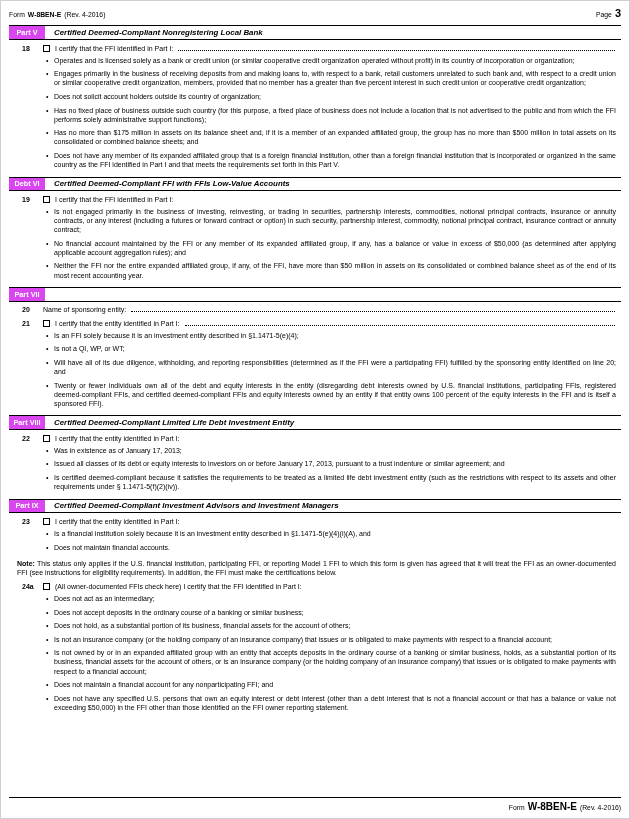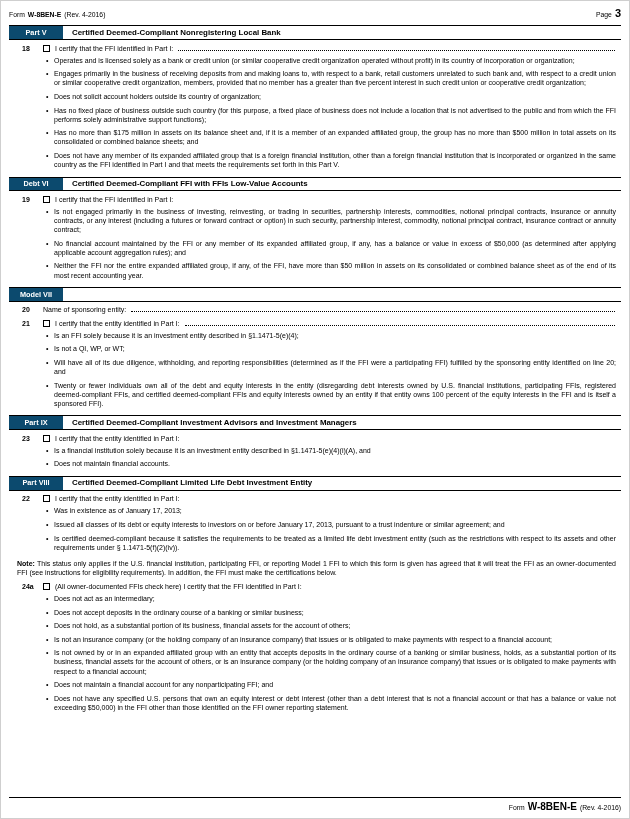--- a/index.html
+++ b/index.html
@@ -17,24 +17,24 @@
   .hdr-left .form-name { font-weight: bold; }
   .hdr-right { display: flex; align-items: baseline; gap: 3px; font-size: 6.8px; }
   .hdr-right .page-num { font-weight: bold; font-size: 11px; }
 
   
   .part-head {
     display: flex; align-items: stretch; margin-top: 3px;
     border-top: 1px solid #000; border-bottom: 1px solid #000;
   }
   .part-label {
-    background: #0c4a6e; color: #fff; font-weight: bold; font-size: 7.3px;
-    width: 54px; flex: 0 0 auto; text-align: center; padding: 1.5px 2px;
-  }
-  .part-title { font-weight: bold; font-size: 7.9px; padding: 1.5px 0 1px 9px; }
+    background: #d946ef; color: #fff; font-weight: bold; font-size: 7.3px;
+    width: 36px; flex: 0 0 auto; text-align: center; padding: 1.5px 2px;
+  }
+  .part-title { font-weight: bold; font-size: 7.9px; padding: 1.5px 0 1px 9px; font-style: italic; }
 
   
   .cert-row { display: flex; align-items: center; padding: 3.5px 4px 1px 13px; }
   .line-no { font-weight: bold; width: 21px; flex: 0 0 auto; }
   .checkbox {
     width: 7px; height: 7px; border: 1px solid #000; background: #fff;
     flex: 0 0 auto; margin-right: 5px; display: inline-block; cursor: pointer;
   }
   .cert-text { white-space: nowrap; padding-right: 3px; }
   .leader { flex: 1 1 auto; border-bottom: 1px dotted #000; align-self: flex-end; margin: 0 2px 2px 2px; height: 2px; }
@@ -107,21 +107,21 @@
     <ul class="bullets">
 
     <li class="bullet">Is not engaged primarily in the business of investing, reinvesting, or trading in securities, partnership interests, commodities, notional principal contracts, insurance or annuity contracts, or any interest (including a futures or forward contract or option) in such security, partnership interest, commodity, notional principal contract, insurance contract or annuity contract;</li>
         <li class="bullet">No financial account maintained by the FFI or any member of its expanded affiliated group, if any, has a balance or value in excess of $50,000 (as determined after applying applicable account aggregation rules); and</li>
         <li class="bullet">Neither the FFI nor the entire expanded affiliated group, if any, of the FFI, have more than $50 million in assets on its consolidated or combined balance sheet as of the end of its most recent accounting year.</li>
       </ul>
   </section>
 
   <section>
     <div class="part-head">
-      <span class="part-label">Model VII</span>
+      <span class="part-label">Part VII</span>
     </div>
     <div class="cert-row">
       <span class="line-no">20</span>
       <span class="cert-text">Name of sponsoring entity:</span>
       <span class="leader"></span>
     </div>
     <div class="cert-row">
       <span class="line-no">21</span>
       <span class="checkbox"></span>
       <span class="cert-text">I certify that the entity identified in Part I:</span>
@@ -131,50 +131,50 @@
 
     <li class="bullet">Is an FFI solely because it is an investment entity described in §1.1471-5(e)(4);</li>
         <li class="bullet">Is not a QI, WP, or WT;</li>
         <li class="bullet">Will have all of its due diligence, withholding, and reporting responsibilities (determined as if the FFI were a participating FFI) fulfilled by the sponsoring entity identified on line 20; and</li>
         <li class="bullet">Twenty or fewer individuals own all of the debt and equity interests in the entity (disregarding debt interests owned by U.S. financial institutions, participating FFIs, registered deemed-compliant FFIs, and certified deemed-compliant FFIs and equity interests owned by an entity if that entity owns 100 percent of the equity interests in the FFI and is itself a sponsored FFI).</li>
       </ul>
   </section>
 
   <section>
     <div class="part-head">
-      <span class="part-label">Part IX</span>
-      <span class="part-title">Certified Deemed-Compliant Investment Advisors and Investment Managers</span>
-    </div>
-    <div class="cert-row">
-      <span class="line-no">23</span>
-      <span class="checkbox"></span>
-      <span class="cert-text">I certify that the entity identified in Part I:</span>
-    </div>
-    <ul class="bullets">
-
-    <li class="bullet">Is a financial institution solely because it is an investment entity described in §1.1471-5(e)(4)(i)(A), and</li>
-        <li class="bullet">Does not maintain financial accounts.</li>
-      </ul>
-  </section>
-
-  <section>
-    <div class="part-head">
       <span class="part-label">Part VIII</span>
       <span class="part-title">Certified Deemed-Compliant Limited Life Debt Investment Entity</span>
     </div>
     <div class="cert-row">
       <span class="line-no">22</span>
       <span class="checkbox"></span>
       <span class="cert-text">I certify that the entity identified in Part I:</span>
     </div>
     <ul class="bullets">
 
     <li class="bullet">Was in existence as of January 17, 2013;</li>
         <li class="bullet">Issued all classes of its debt or equity interests to investors on or before January 17, 2013, pursuant to a trust indenture or similar agreement; and</li>
         <li class="bullet">Is certified deemed-compliant because it satisfies the requirements to be treated as a limited life debt investment entity (such as the restrictions with respect to its assets and other requirements under § 1.1471-5(f)(2)(iv)).</li>
+      </ul>
+  </section>
+
+  <section>
+    <div class="part-head">
+      <span class="part-label">Part IX</span>
+      <span class="part-title">Certified Deemed-Compliant Investment Advisors and Investment Managers</span>
+    </div>
+    <div class="cert-row">
+      <span class="line-no">23</span>
+      <span class="checkbox"></span>
+      <span class="cert-text">I certify that the entity identified in Part I:</span>
+    </div>
+    <ul class="bullets">
+
+    <li class="bullet">Is a financial institution solely because it is an investment entity described in §1.1471-5(e)(4)(i)(A), and</li>
+        <li class="bullet">Does not maintain financial accounts.</li>
       </ul>
   </section>
 
   <section>
     <p class="note">
       <span class="note-label">Note:</span><span> This status only applies if the U.S. financial institution, participating FFI, or reporting Model 1 FFI to which this form is given has agreed that it will treat the FFI as an owner-documented FFI (see instructions for eligibility requirements). In addition, the FFI must make the certifications below.</span>
     </p>
     <div class="cert-row">
       <span class="line-no">24a</span>
       <span class="checkbox"></span>

